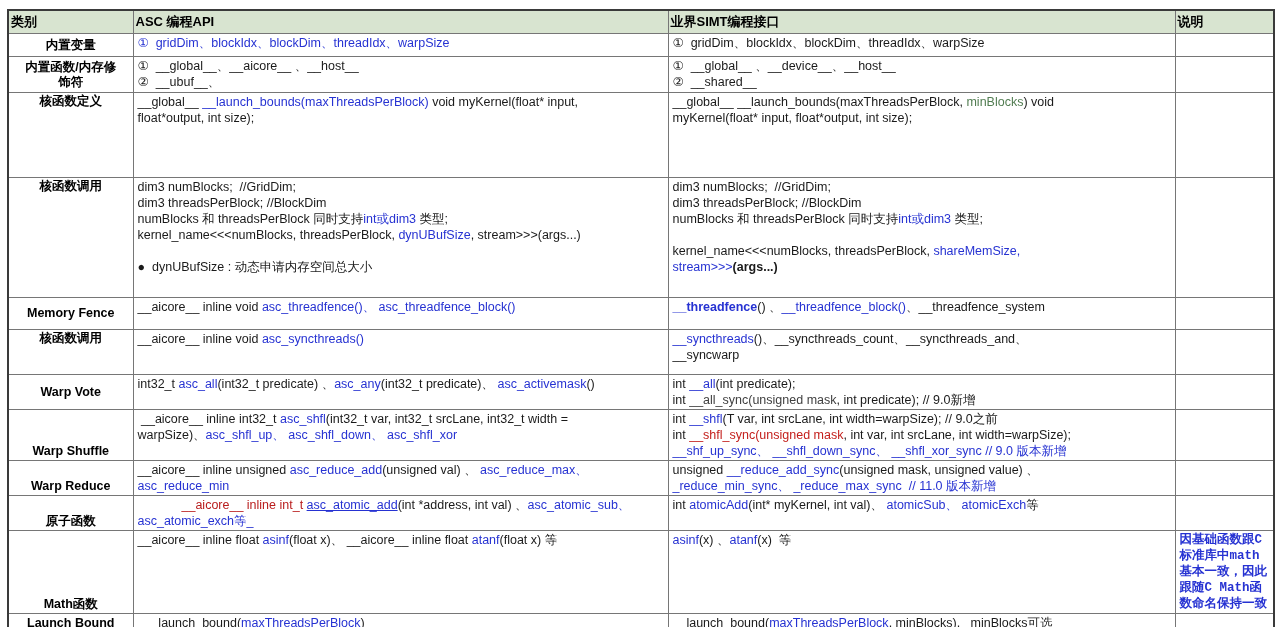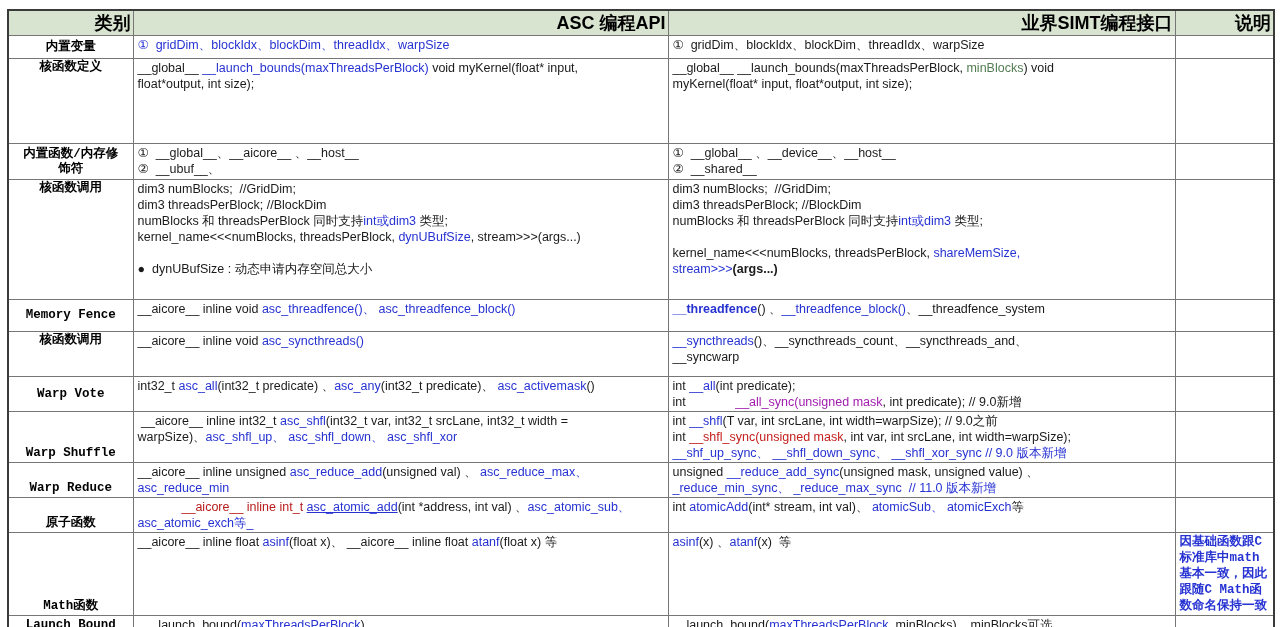--- a/index.html
+++ b/index.html
@@ -1,25 +1,25 @@
 <!DOCTYPE html>
 <html><head>
 <meta charset="utf-8">
 <style>
   html,body{margin:0;padding:0;background:#ffffff;font-family:"Liberation Sans","DejaVu Sans",sans-serif;}
   .page{position:relative;width:1280px;height:627px;background:#fff;overflow:hidden;}
   .tblwrap{position:absolute;top:9px;left:7px;}
   table{border-collapse:collapse;table-layout:fixed;width:1266px;border:2px solid #3a3a3a;border-bottom:3px solid #3a3a3a;}
   th,td{border:1px solid #767676;overflow:hidden;}
-  thead th{background:#d8e4d0;font-size:18px;font-weight:bold;height:22px;color:#000;text-align:right;padding:0 2px;}
+  thead th{background:#d8e4d0;font-size:13px;font-weight:bold;height:22px;color:#000;text-align:left;padding:0 2px;}
   td.cat{font-weight:bold;text-align:center;font-size:12.5px;color:#000;padding:1px 2px;}
   td.cell{font-size:12.5px;color:#1a1a1a;padding:1px 4px;vertical-align:top;}
   td.note-cell .line{font-weight:bold;font-family:Liberation Mono, monospace;}
   .line{white-space:pre-wrap;line-height:16px;min-height:16px;word-break:normal;overflow-wrap:break-word;}
-  .catline{white-space:pre-line;line-height:15px;font-family:Liberation Mono, monospace;}
+  .catline{white-space:pre-line;line-height:15px;}
   .v-top{vertical-align:top}.v-mid{vertical-align:middle}.v-bot{vertical-align:bottom}
 </style>
 </head>
 <body>
 
 <div class="page">
   <div class="tblwrap">
     <table>
       <colgroup>
         <col style="width:125px">
@@ -41,46 +41,46 @@
               <div class="catline">内置变量</div>
             </td>
             <td class="cell">
               <div class="line"><span style="color: rgb(38, 50, 210);">①  gridDim、blockIdx、blockDim、threadIdx、warpSize</span></div>
             </td>
             <td class="cell">
               <div class="line"><span style="color: rgb(26, 26, 26);">①  gridDim、blockIdx、blockDim、threadIdx、warpSize</span></div>
             </td>
             <td class="cell note-cell"></td>
           </tr>
+          <tr style="height: 36px;">
+            <td class="cat v-mid">
+              <div class="catline">内置函数/内存修
+饰符</div>
+            </td>
+            <td class="cell">
+              <div class="line"><span style="color: rgb(26, 26, 26);">①  __global__、__aicore__ 、__host__</span></div>
+              <div class="line"><span style="color: rgb(26, 26, 26);">②  __ubuf__、</span></div>
+            </td>
+            <td class="cell">
+              <div class="line"><span style="color: rgb(26, 26, 26);">①  __global__ 、__device__、__host__</span></div>
+              <div class="line"><span style="color: rgb(26, 26, 26);">②  __shared__</span></div>
+            </td>
+            <td class="cell note-cell"></td>
+          </tr>
           <tr style="height: 85px;">
             <td class="cat v-top">
               <div class="catline">核函数定义</div>
             </td>
             <td class="cell">
               <div class="line"><span style="color: rgb(26, 26, 26);">__global__ </span><span style="color: rgb(38, 50, 210);">__launch_bounds(maxThreadsPerBlock)</span><span style="color: rgb(26, 26, 26);"> void myKernel(float* input,</span></div>
               <div class="line"><span style="color: rgb(26, 26, 26);">float*output, int size);</span></div>
             </td>
             <td class="cell v-mid">
               <div class="line"><span style="color: rgb(26, 26, 26);">__global__ __launch_bounds(maxThreadsPerBlock, </span><span style="color: rgb(82, 125, 82);">minBlocks</span><span style="color: rgb(26, 26, 26);">) void</span></div>
               <div class="line"><span style="color: rgb(26, 26, 26);">myKernel(float* input, float*output, int size);</span></div>
-            </td>
-            <td class="cell note-cell"></td>
-          </tr>
-          <tr style="height: 36px;">
-            <td class="cat v-mid">
-              <div class="catline">内置函数/内存修
-饰符</div>
-            </td>
-            <td class="cell">
-              <div class="line"><span style="color: rgb(26, 26, 26);">①  __global__、__aicore__ 、__host__</span></div>
-              <div class="line"><span style="color: rgb(26, 26, 26);">②  __ubuf__、</span></div>
-            </td>
-            <td class="cell">
-              <div class="line"><span style="color: rgb(26, 26, 26);">①  __global__ 、__device__、__host__</span></div>
-              <div class="line"><span style="color: rgb(26, 26, 26);">②  __shared__</span></div>
             </td>
             <td class="cell note-cell"></td>
           </tr>
           <tr style="height: 120px;">
             <td class="cat v-top">
               <div class="catline">核函数调用</div>
             </td>
             <td class="cell">
               <div class="line"><span style="color: rgb(26, 26, 26);">dim3 numBlocks;  //GridDim;</span></div>
               <div class="line"><span style="color: rgb(26, 26, 26);">dim3 threadsPerBlock; //BlockDim</span></div>
@@ -126,21 +126,21 @@
           </tr>
           <tr style="height: 33px;">
             <td class="cat v-mid">
               <div class="catline">Warp Vote</div>
             </td>
             <td class="cell">
               <div class="line"><span style="color: rgb(26, 26, 26);">int32_t </span><span style="color: rgb(38, 50, 210);">asc_all</span><span style="color: rgb(26, 26, 26);">(int32_t predicate) 、</span><span style="color: rgb(38, 50, 210);">asc_any</span><span style="color: rgb(26, 26, 26);">(int32_t predicate)、 </span><span style="color: rgb(38, 50, 210);">asc_activemask</span><span style="color: rgb(26, 26, 26);">()</span></div>
             </td>
             <td class="cell">
               <div class="line"><span style="color: rgb(26, 26, 26);">int </span><span style="color: rgb(38, 50, 210); text-align: center;">__all</span><span style="color: rgb(26, 26, 26);">(int predicate);</span></div>
-              <div class="line"><span style="color: rgb(26, 26, 26);">int </span><span style="color: #a21caf; margin-left: 46px;">__all_sync(unsigned mask</span><span style="color: rgb(26, 26, 26);">, int predicate); // 9.0新增</span></div>
+              <div class="line"><span style="color: rgb(26, 26, 26);">int </span><span style="color: #404040;">__all_sync(unsigned mask</span><span style="color: rgb(26, 26, 26);">, int predicate); // 9.0新增</span></div>
             </td>
             <td class="cell note-cell"></td>
           </tr>
           <tr style="height: 46px;">
             <td class="cat v-bot">
               <div class="catline">Warp Shuffle</div>
             </td>
             <td class="cell">
               <div class="line"><span style="color: rgb(26, 26, 26);"> __aicore__ inline int32_t </span><span style="color: rgb(38, 50, 210);">asc_shfl</span><span style="color: rgb(26, 26, 26);">(int32_t var, int32_t srcLane, int32_t width =</span></div>
               <div class="line"><span style="color: rgb(26, 26, 26);">warpSize)、</span><span style="color: rgb(38, 50, 210);">asc_shfl_up、 asc_shfl_down、 asc_shfl_xor</span></div>
@@ -168,21 +168,21 @@
           </tr>
           <tr style="height: 35px;">
             <td class="cat v-bot">
               <div class="catline">原子函数</div>
             </td>
             <td class="cell">
               <div class="line"><span style="color: #b91c1c; margin-left: 44px;">__aicore__ inline int_t </span><span style="color: rgb(38, 50, 210); text-decoration: underline;">asc_atomic_add</span><span style="color: rgb(26, 26, 26);">(int *address, int val) 、</span><span style="color: rgb(38, 50, 210);">asc_atomic_sub、</span></div>
               <div class="line"><span style="color: rgb(38, 50, 210);">asc_atomic_exch等_</span></div>
             </td>
             <td class="cell">
-              <div class="line"><span style="color: rgb(26, 26, 26);">int </span><span style="color: rgb(38, 50, 210);">atomicAdd</span><span style="color: rgb(26, 26, 26);">(int* stream, int val)、 </span><span style="color: rgb(38, 50, 210);">atomicSub、 atomicExch</span><span style="color: rgb(26, 26, 26);">等</span></div>
+              <div class="line"><span style="color: rgb(26, 26, 26);">int </span><span style="color: rgb(38, 50, 210);">atomicAdd</span><span style="color: rgb(26, 26, 26);">(int* myKernel, int val)、 </span><span style="color: rgb(38, 50, 210);">atomicSub、 atomicExch</span><span style="color: rgb(26, 26, 26);">等</span></div>
             </td>
             <td class="cell note-cell"></td>
           </tr>
           <tr style="height: 80px;">
             <td class="cat v-bot">
               <div class="catline">Math函数</div>
             </td>
             <td class="cell v-mid">
               <div class="line"><span style="color: rgb(26, 26, 26);">__aicore__ inline float </span><span style="color: rgb(38, 50, 210);">asinf</span><span style="color: rgb(26, 26, 26);">(float x)、 __aicore__ inline float </span><span style="color: rgb(38, 50, 210);">atanf</span><span style="color: rgb(26, 26, 26);">(float x) 等</span></div>
             </td>

